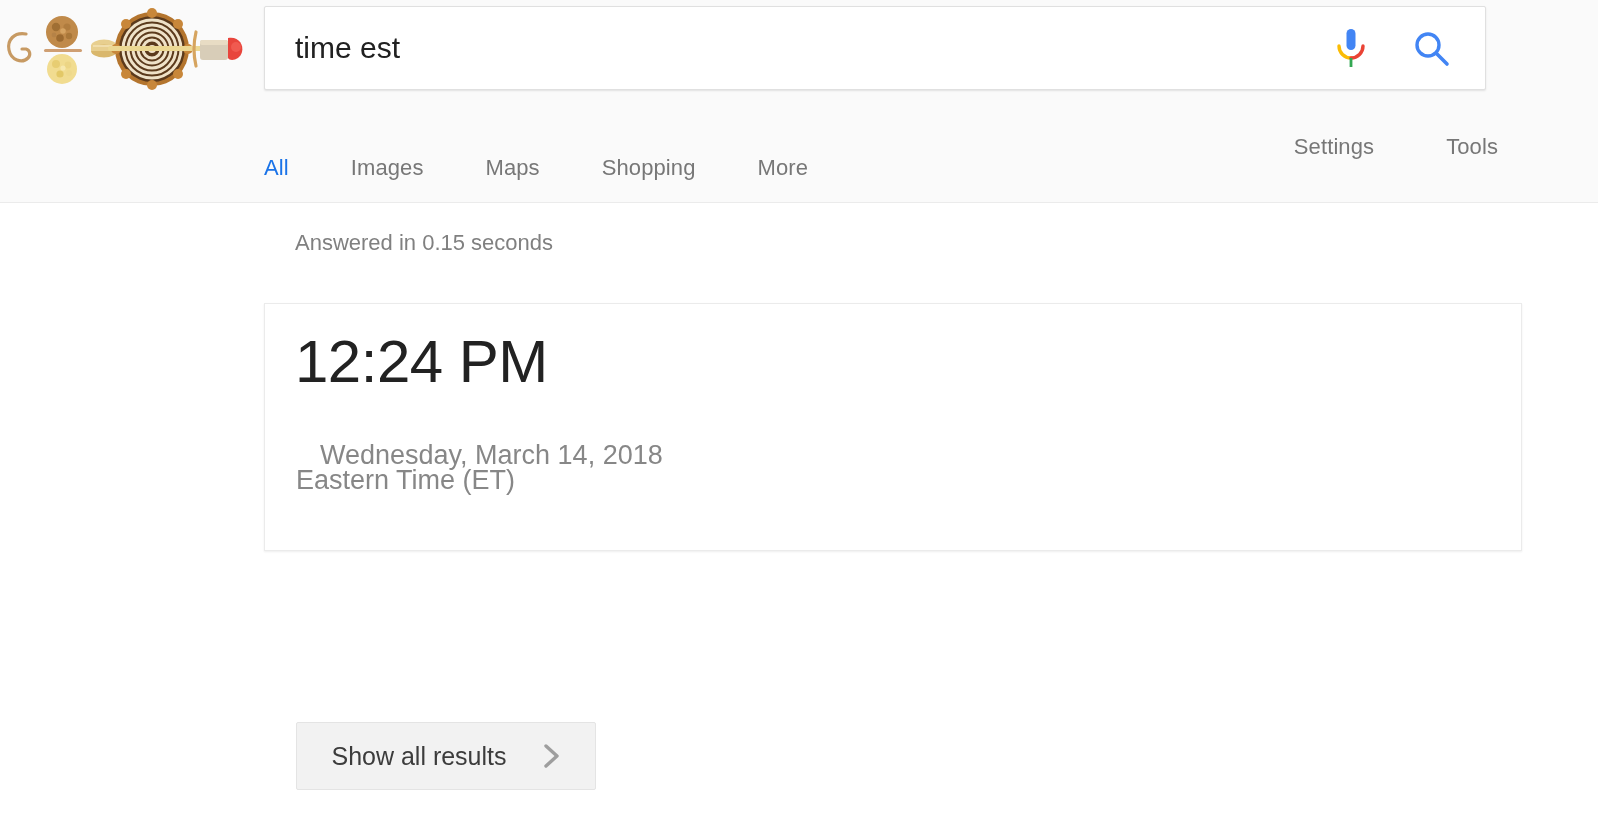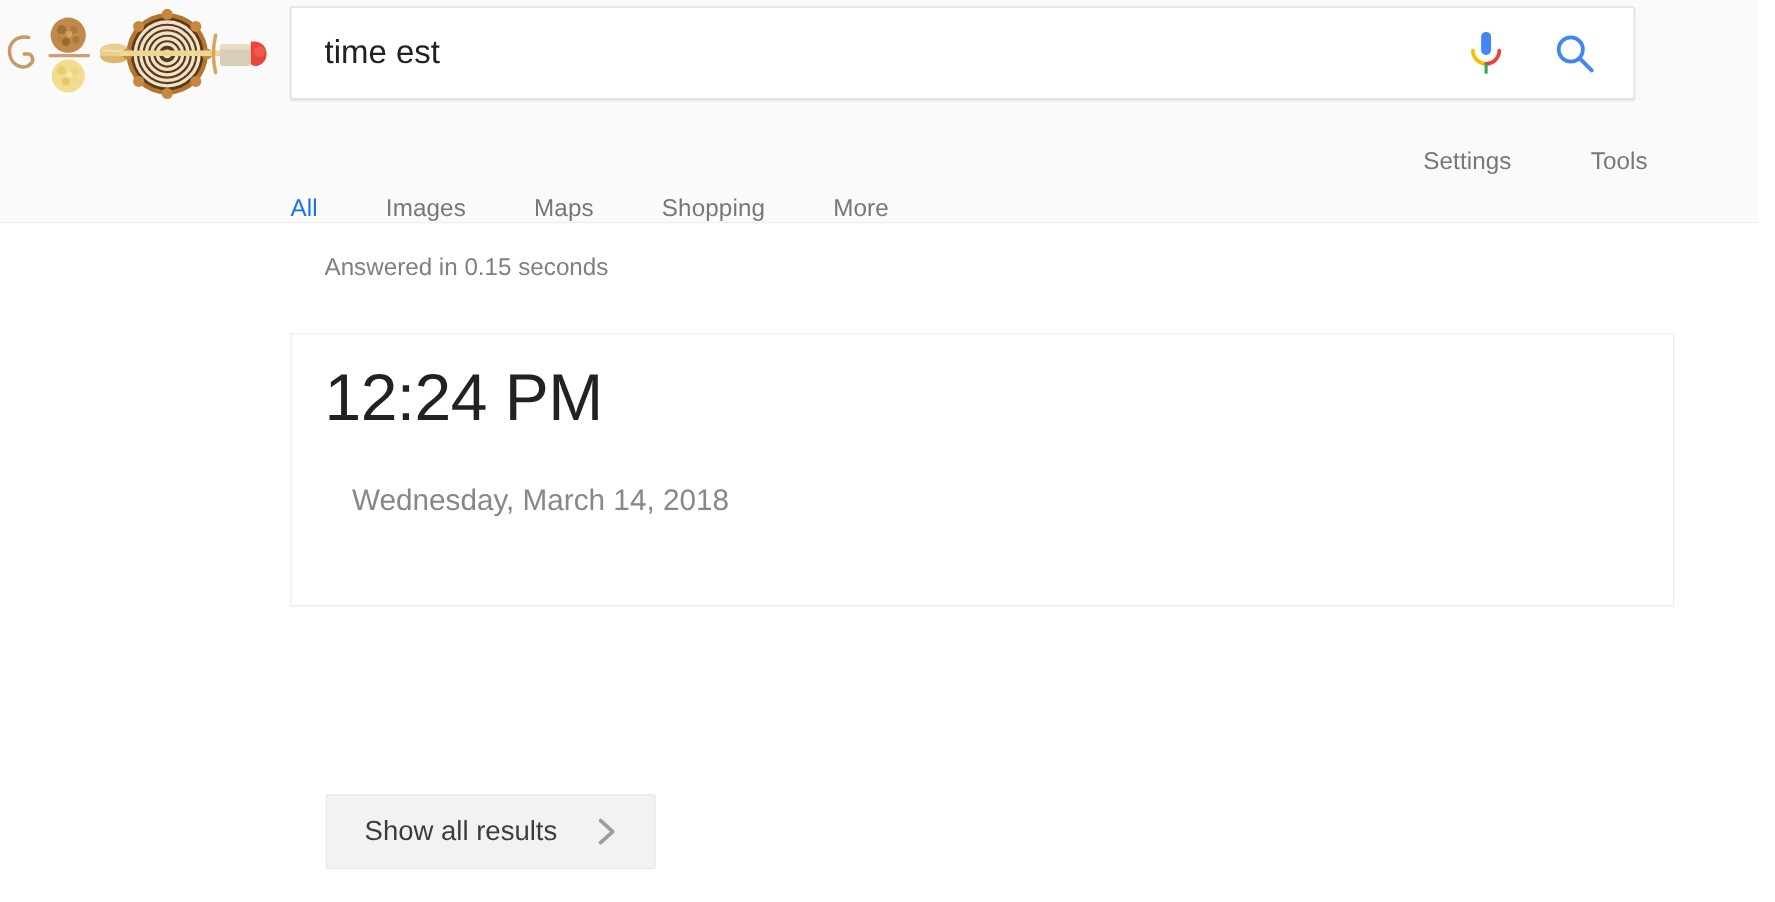--- a/index.html
+++ b/index.html
@@ -91,21 +91,21 @@
     justify-content: center;
   }
 
   
   .nav {
     position: absolute;
     left: 264px;
     top: 126px;
     height: 76px;
     display: flex;
-    align-items: flex-end;
+    align-items: center;
   }
   .nav-tab {
     position: relative;
     font-size: 22px;
     color: #777777;
     padding: 8px 0 0 0;
     margin-right: 62px;
     cursor: pointer;
     white-space: nowrap;
     letter-spacing: 0.1px;
@@ -315,20 +315,21 @@
   </div>
 </div>
 
 <div class="main">
 
   <div class="result-stats">Answered in 0.15 seconds</div>
 
   <div class="answer-card">
     <div class="answer-time">12:24 PM</div>
     <div class="answer-date">Wednesday, March 14, 2018</div>
+    <div class="answer-zone">Eastern Time (ET)</div>
   </div>
 
   <button class="show-all-btn">
     <span class="show-all-label">Show all results</span>
     <span class="chevron">
       <svg width="18" height="28" viewBox="0 0 18 28" xmlns="http://www.w3.org/2000/svg">
         <polyline points="3,4 14,14 3,24" fill="none" stroke="#9e9e9e" stroke-width="3.4" stroke-linecap="round" stroke-linejoin="round"></polyline>
       </svg>
     </span>
   </button>

